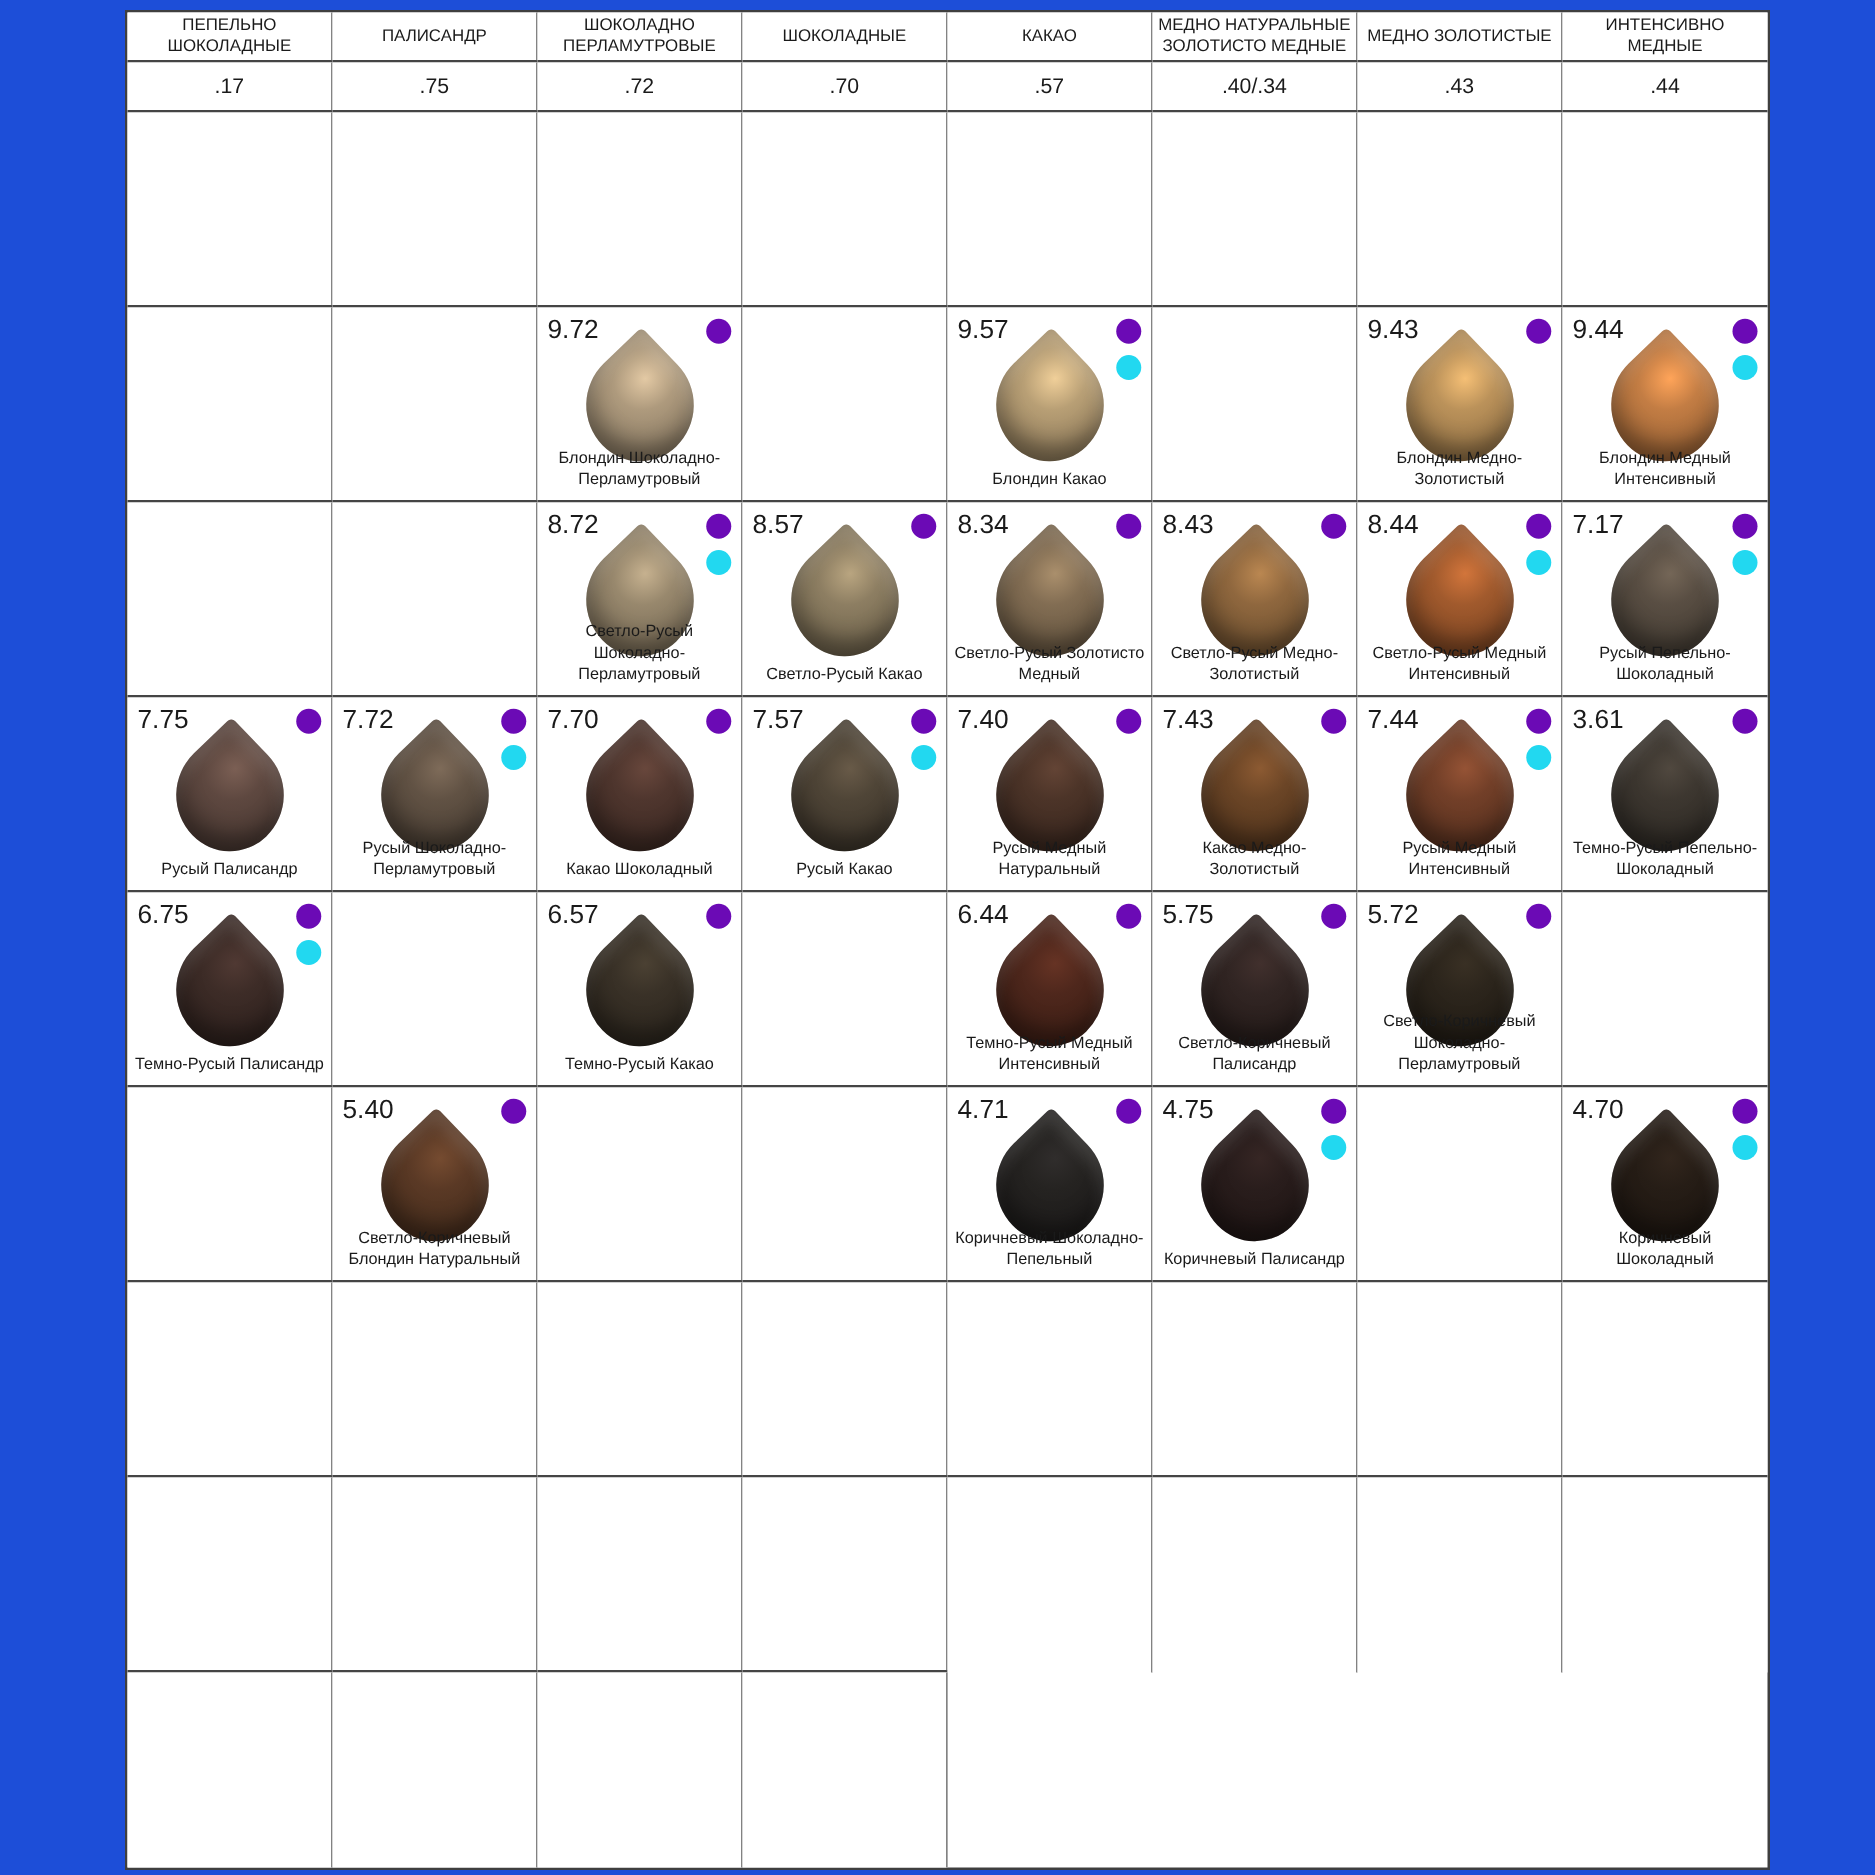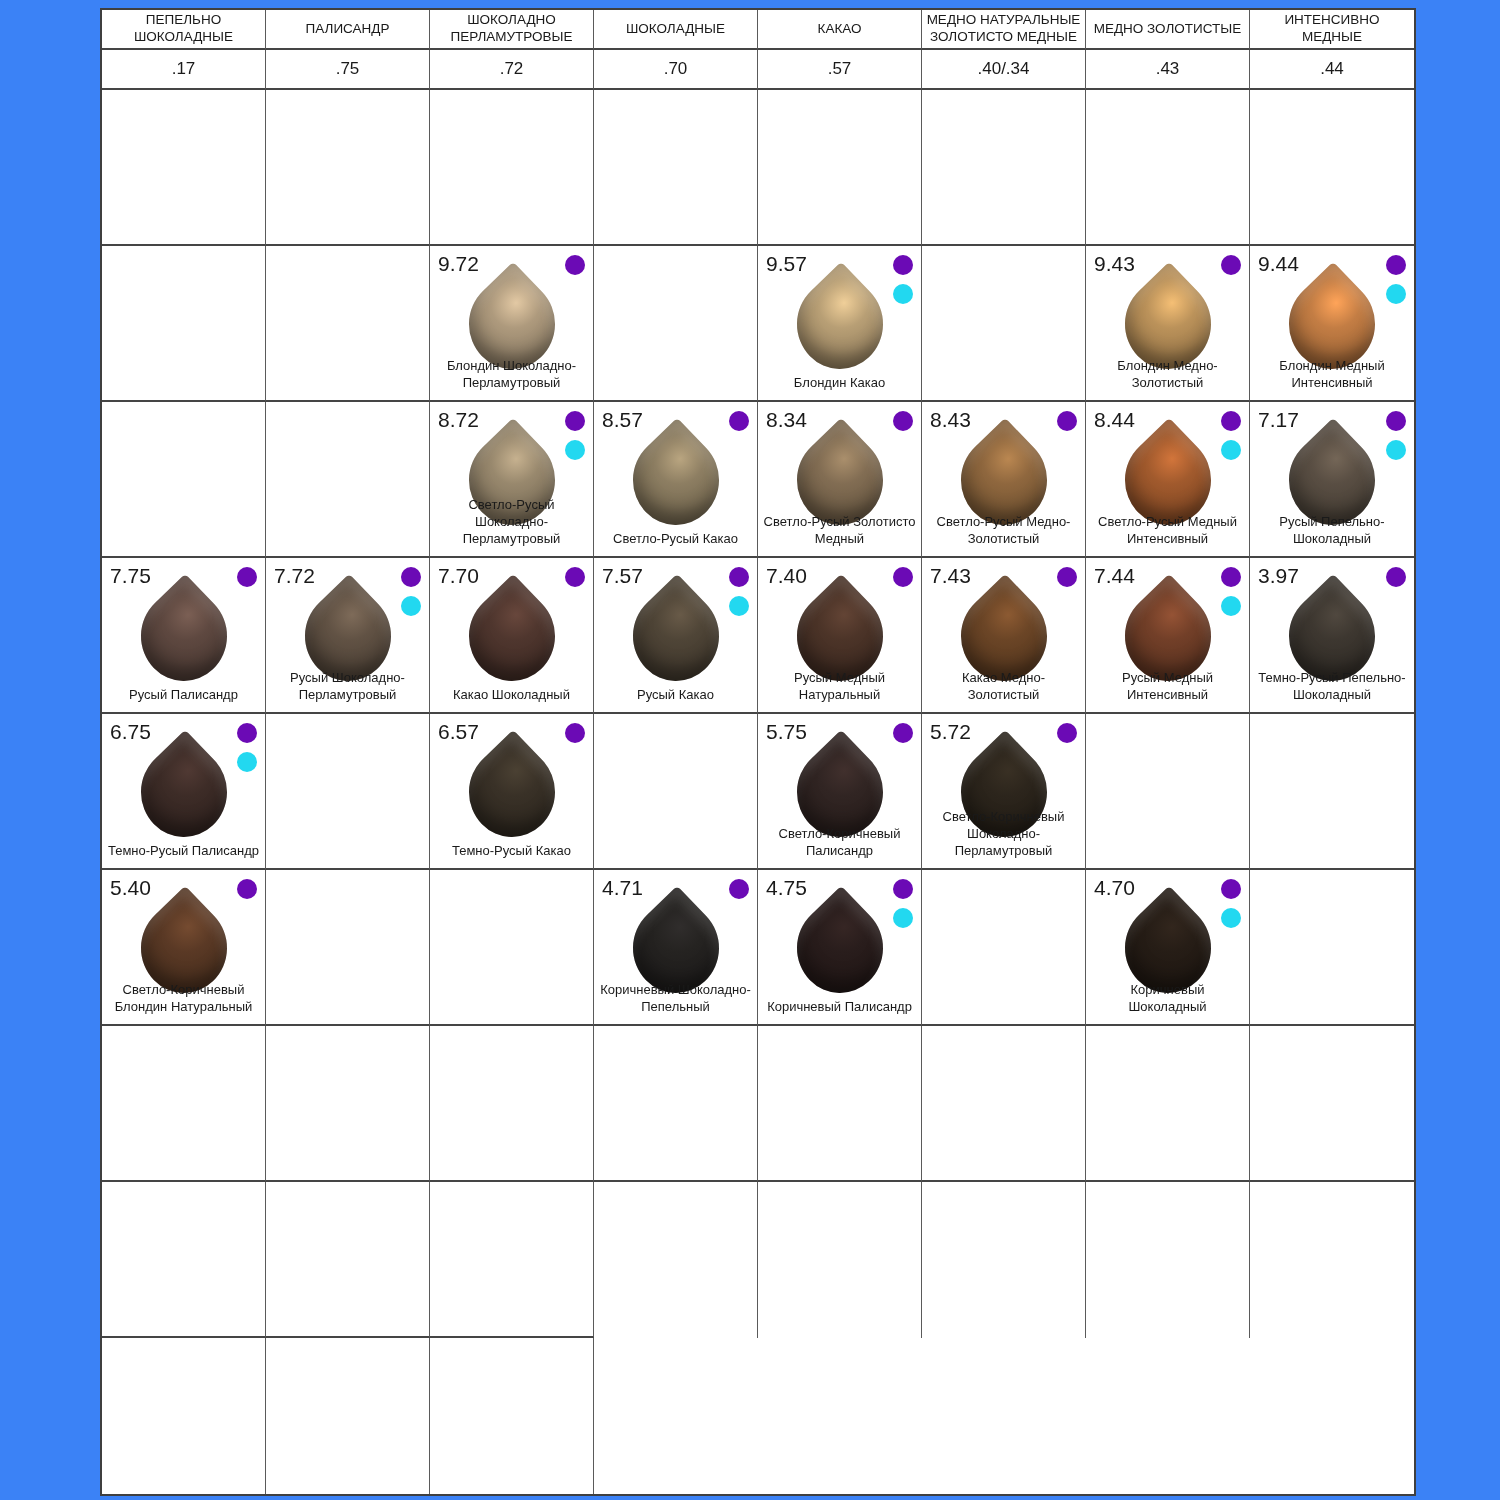--- a/index.html
+++ b/index.html
@@ -1,17 +1,17 @@
 <!DOCTYPE html>
 <html><head>
 <meta charset="utf-8">
 <style>
   html,body{margin:0;padding:0;background:#ffffff;}
   body{width:1500px;height:1500px;font-family:"Liberation Sans", sans-serif;color:#1a1a1a;position:relative;}
-  .page{position:absolute;inset:0;background:#3b82f6;}
+  .page{position:absolute;inset:0;background:#1d4ed8;}
   .grid{
     position:absolute;left:100px;top:8px;
     display:grid;
     grid-template-columns:repeat(8,164px);
     grid-template-rows:40px 40px repeat(9,156px);
     border:2px solid #3f3f3f;
     background:#fff;
   }
   .cell{position:relative;border-right:1px solid #5a5a5a;border-bottom:2px solid #454545;box-sizing:border-box;background:#fff;}
   .cell:nth-child(8n){border-right:none;}
@@ -240,21 +240,21 @@
       <div class="cell swatch-cell">
         <div class="shade-code">7.44</div>
         <div class="dots">
           <span class="dot" style="background: rgb(107, 10, 181);"></span>
           <span class="dot" style="background: rgb(34, 216, 240);"></span>
         </div>
         <div class="drop" style="background: radial-gradient(at 36% 30%, rgb(149, 83, 53) 0%, rgb(114, 63, 40) 30%, rgb(99, 55, 35) 58%, rgb(59, 33, 21) 100%);"></div>
         <div class="shade-name">Русый Медный Интенсивный</div>
       </div>
       <div class="cell swatch-cell">
-        <div class="shade-code">3.97</div>
+        <div class="shade-code">3.61</div>
         <div class="dots">
           <span class="dot" style="background: rgb(107, 10, 181);"></span>
         </div>
         <div class="drop" style="background: radial-gradient(at 36% 30%, rgb(80, 72, 63) 0%, rgb(61, 55, 48) 30%, rgb(53, 48, 42) 58%, rgb(32, 29, 25) 100%);"></div>
         <div class="shade-name">Темно-Русый Пепельно-Шоколадный</div>
       </div>
       <div class="cell swatch-cell">
         <div class="shade-code">6.75</div>
         <div class="dots">
           <span class="dot" style="background: rgb(107, 10, 181);"></span>
@@ -266,20 +266,28 @@
       <div class="cell swatch-cell"></div>
       <div class="cell swatch-cell">
         <div class="shade-code">6.57</div>
         <div class="dots">
           <span class="dot" style="background: rgb(107, 10, 181);"></span>
         </div>
         <div class="drop" style="background: radial-gradient(at 36% 30%, rgb(75, 65, 51) 0%, rgb(57, 49, 39) 30%, rgb(50, 43, 34) 58%, rgb(30, 26, 20) 100%);"></div>
         <div class="shade-name">Темно-Русый Какао</div>
       </div>
       <div class="cell swatch-cell"></div>
+      <div class="cell swatch-cell">
+        <div class="shade-code">6.44</div>
+        <div class="dots">
+          <span class="dot" style="background: rgb(107, 10, 181);"></span>
+        </div>
+        <div class="drop" style="background: radial-gradient(at 36% 30%, rgb(102, 51, 36) 0%, rgb(78, 39, 28) 30%, rgb(68, 34, 24) 58%, rgb(41, 20, 14) 100%);"></div>
+        <div class="shade-name">Темно-Русый Медный Интенсивный</div>
+      </div>
       <div class="cell swatch-cell">
         <div class="shade-code">5.75</div>
         <div class="dots">
           <span class="dot" style="background: rgb(107, 10, 181);"></span>
         </div>
         <div class="drop" style="background: radial-gradient(at 36% 30%, rgb(65, 48, 45) 0%, rgb(49, 37, 35) 30%, rgb(43, 32, 30) 58%, rgb(26, 19, 18) 100%);"></div>
         <div class="shade-name">Светло-Коричневый Палисандр</div>
       </div>
       <div class="cell swatch-cell">
         <div class="shade-code">5.72</div>

